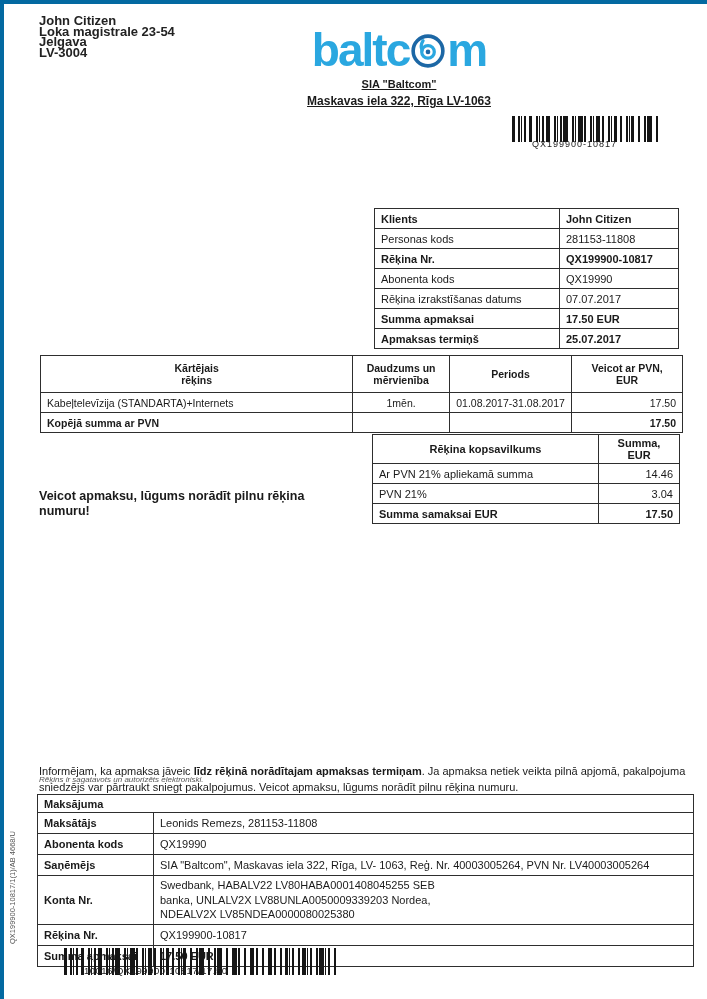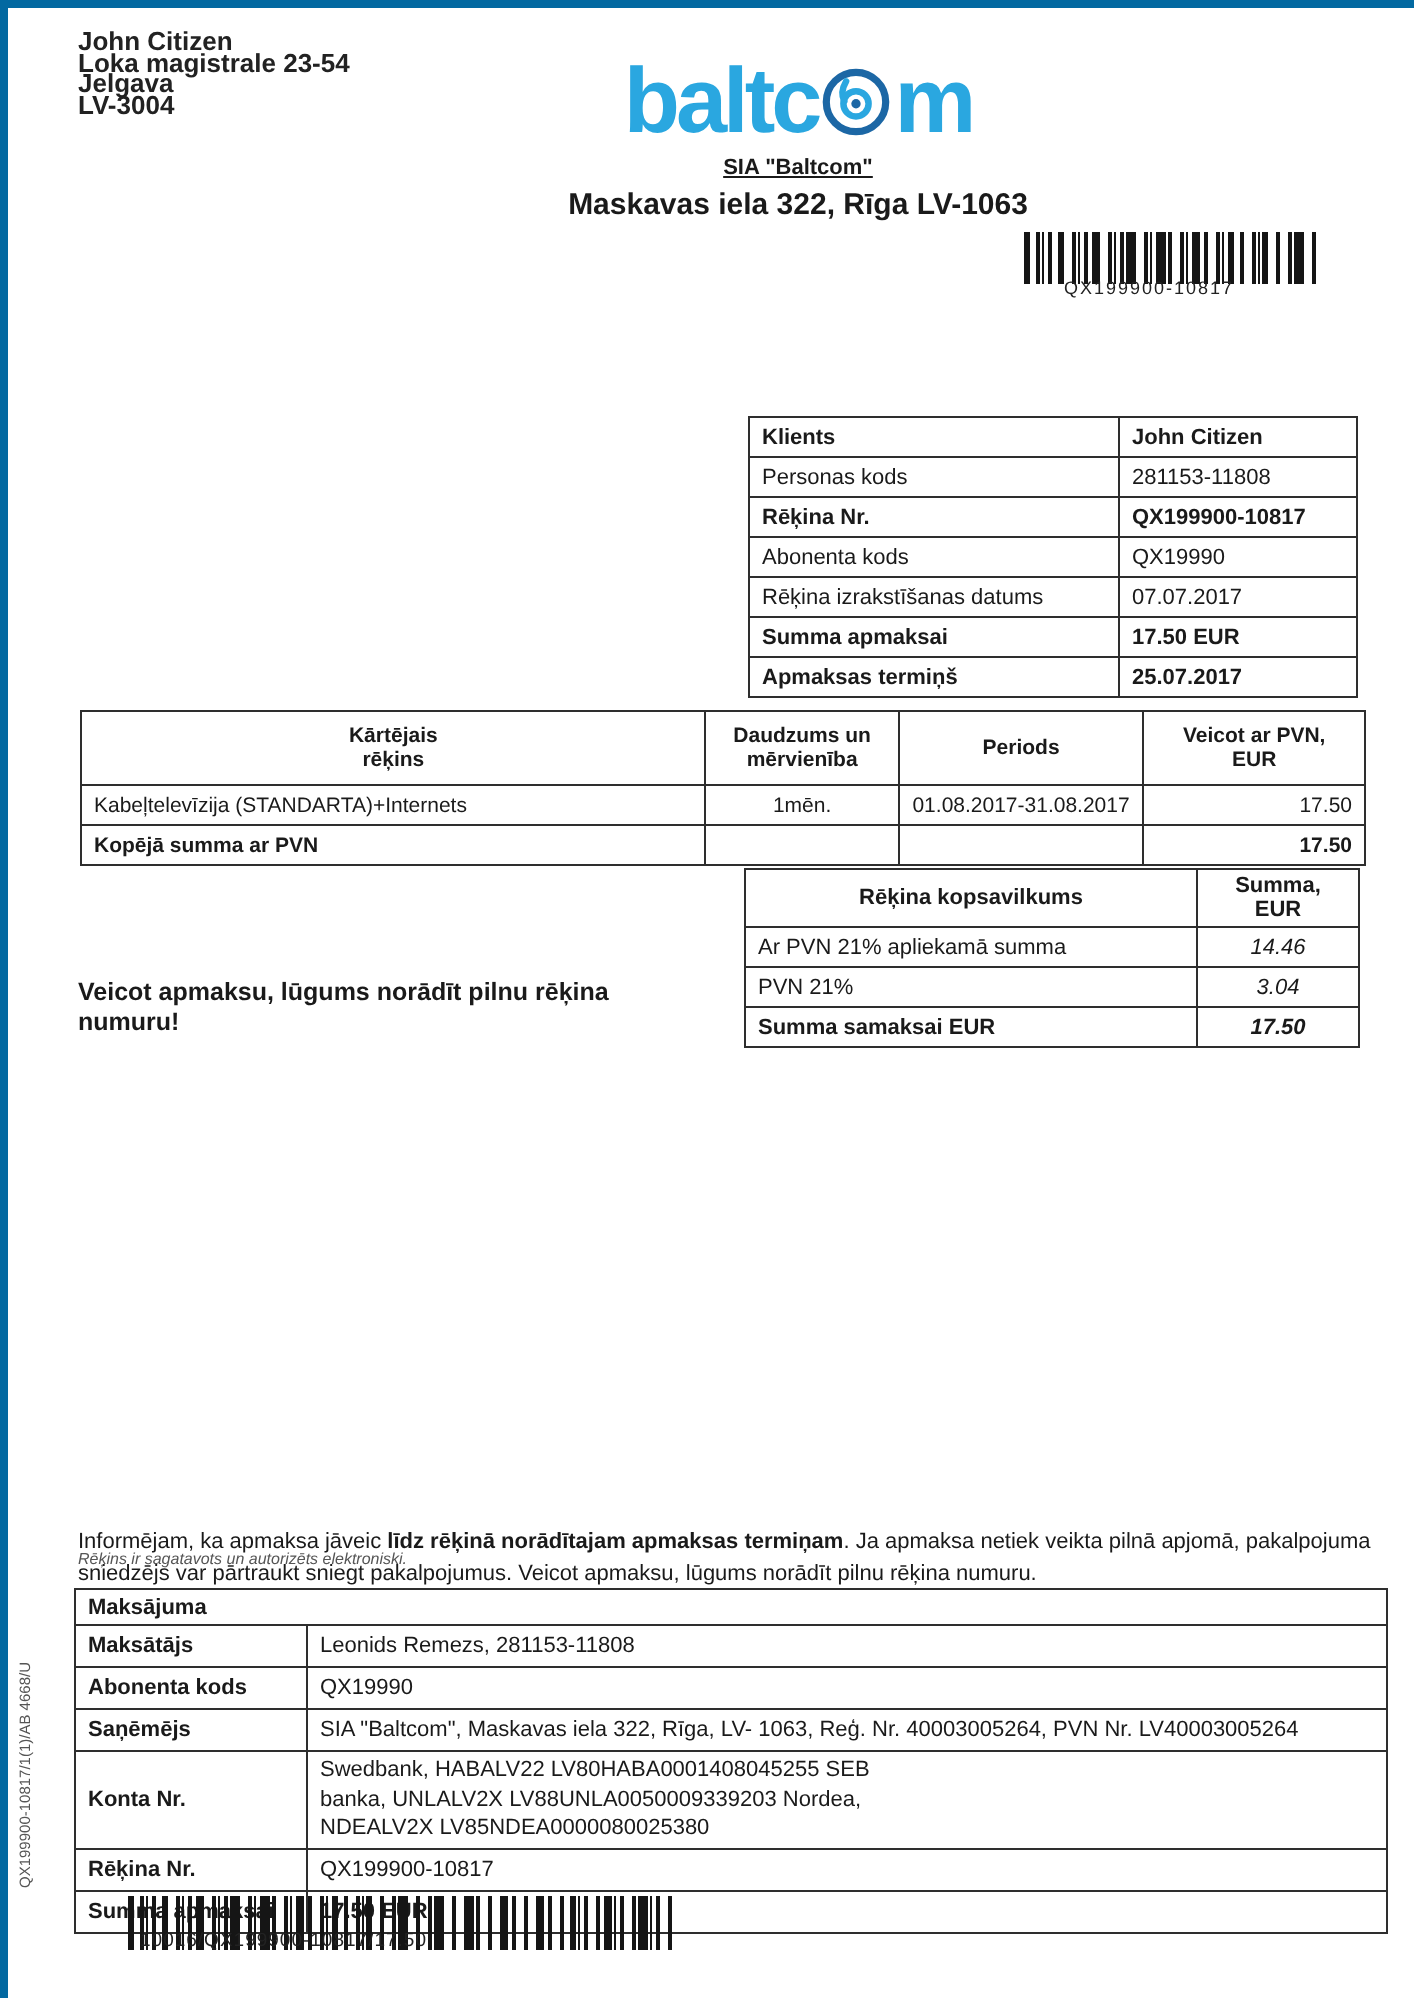--- a/index.html
+++ b/index.html
@@ -9,32 +9,32 @@
     font-family:"Liberation Sans",sans-serif;color:#1a1a1a;
   }
   
   .addr{position:absolute;left:35px;top:12px;font-size:13px;font-weight:bold;line-height:10.5px;color:#222;}
   .addr div{white-space:nowrap;}
   
   .header{position:absolute;left:90px;top:20px;width:610px;text-align:center;}
   .logo{font-size:46px;font-weight:bold;letter-spacing:-2px;color:#2aa7e0;line-height:52px;}
   .logo .o-icon{display:inline-block;width:36px;height:36px;vertical-align:-3px;margin:0 1px;}
   .company{font-size:11px;font-weight:bold;text-decoration:underline;margin-top:2px;}
-  .company-addr{font-size:15px;font-weight:bold;margin-top:4px;}
+  .company-addr{font-size:12px;font-weight:bold;text-decoration:underline;margin-top:4px;}
   
   .barcode{
     background-image:
       repeating-linear-gradient(90deg,#151515 0 2px,transparent 2px 6px),
       repeating-linear-gradient(90deg,#151515 0 1px,transparent 1px 9px),
       repeating-linear-gradient(90deg,#151515 0 3px,transparent 3px 17px);
   }
   .barcode-top{position:absolute;left:508px;top:112px;width:147px;height:26px;}
   .barcode-top-label{position:absolute;left:528px;top:135px;font-size:9px;letter-spacing:1px;color:#222;}
   .barcode-bottom{position:absolute;left:60px;top:944px;width:272px;height:27px;}
-  .barcode-bottom-label{position:absolute;left:66px;top:961px;font-size:9.5px;letter-spacing:0.5px;color:#222;}
+  .barcode-bottom-label{position:absolute;left:80px;top:961px;font-size:9.5px;letter-spacing:0.5px;color:#222;}
   
   .tblwrap{position:absolute;border:1.5px solid #2e2e2e;border-radius:0;overflow:hidden;background:#fff;}
   table{border-collapse:collapse;width:100%;font-size:11px;}
   td{padding:2px 6px;vertical-align:middle;}
   tr + tr td{border-top:1px solid #2e2e2e;}
   td + td{border-left:1px solid #2e2e2e;}
   .b{font-weight:bold;}
   
   .client-tbl{left:370px;top:204px;width:303px;}
   .client-tbl td{height:15px;}
@@ -47,21 +47,21 @@
   .invoice-tbl .per{width:116px;text-align:center;}
   .invoice-tbl .sum{width:106px;text-align:right;}
   .invoice-tbl .svc-head{display:block;max-width:62px;margin:0 auto;}
   .invoice-tbl .sum-head{display:block;max-width:92px;margin:0 auto;}
   .invoice-tbl td{height:15px;font-size:10.5px;}
   
   .summary-tbl{left:368px;top:430px;width:306px;}
   .summary-tbl td{height:15px;}
   .summary-tbl td:first-child{width:213px;}
   .summary-tbl td.h{font-weight:bold;text-align:center;}
-  .summary-tbl td.v{text-align:center;font-style:italic;}
+  .summary-tbl td.v{text-align:right;}
   
   .notice{position:absolute;left:35px;top:485px;width:290px;font-size:12.5px;font-weight:bold;line-height:15px;}
   
   .info{position:absolute;left:35px;top:760px;width:658px;font-size:11px;line-height:15.5px;}
   .e-note{position:absolute;left:35px;top:771px;font-size:8px;color:#555;font-style:italic;}
   
   .payment-tbl{left:33px;top:790px;width:655px;}
   .payment-tbl td:first-child{width:103px;font-weight:bold;}
   .payment-tbl td{height:16px;}
   .payment-tbl .title-cell{font-weight:bold;height:13px;}

